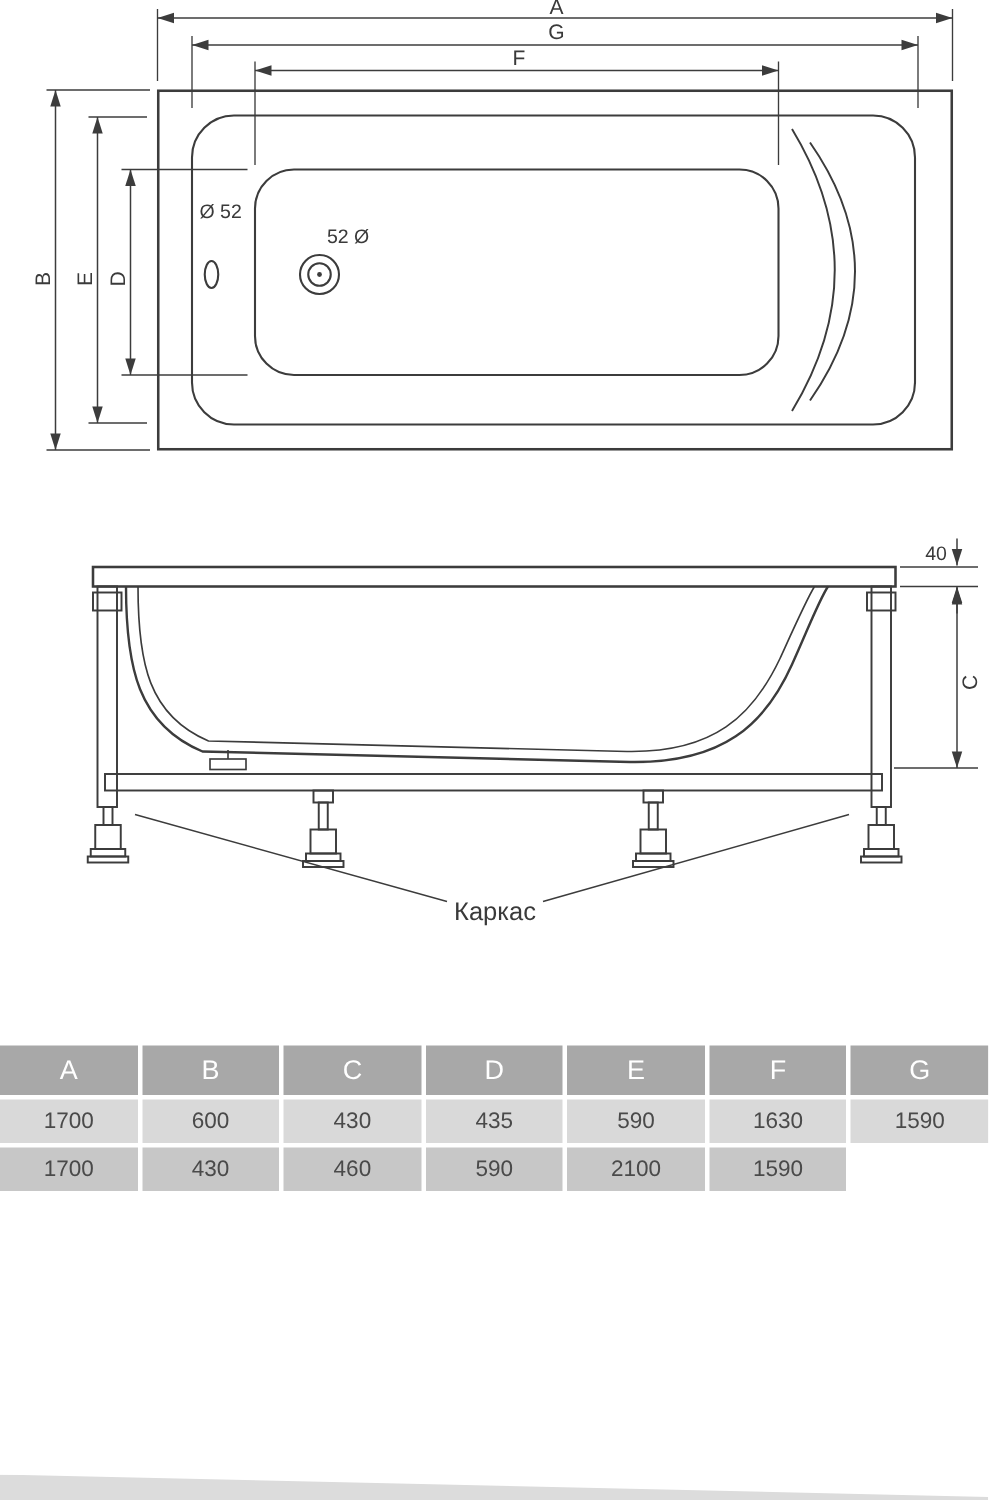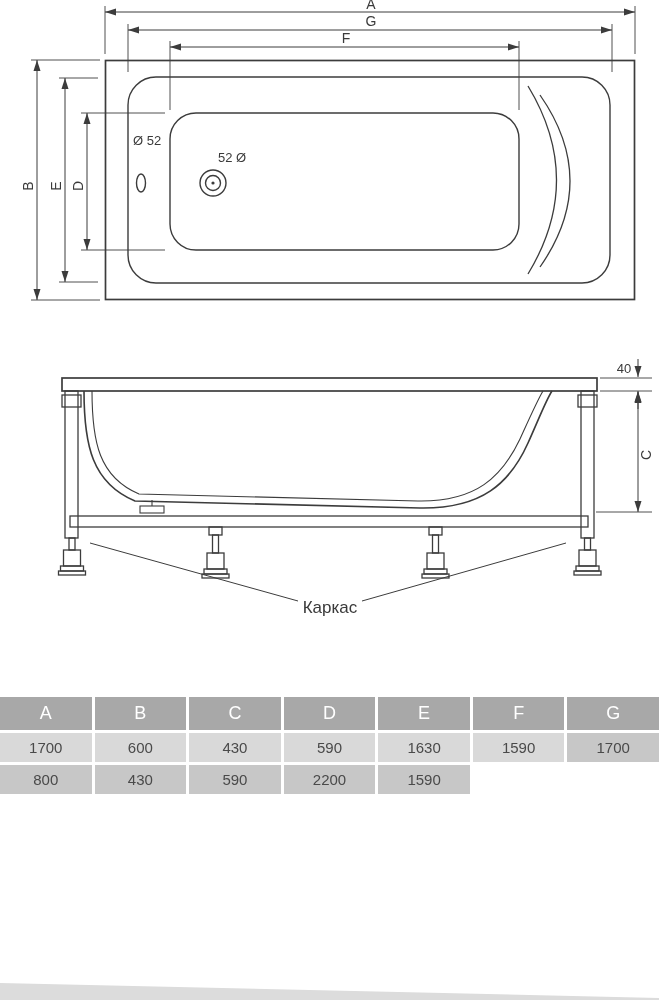--- a/index.html
+++ b/index.html
@@ -171,26 +171,27 @@
     <div class="tcell th">B</div>
     <div class="tcell th">C</div>
     <div class="tcell th">D</div>
     <div class="tcell th">E</div>
     <div class="tcell th">F</div>
     <div class="tcell th">G</div>
 
     <div class="tcell r1">1700</div>
     <div class="tcell r1">600</div>
     <div class="tcell r1">430</div>
+    <div class="tcell r1">435</div>
     <div class="tcell r1">590</div>
     <div class="tcell r1">1630</div>
     <div class="tcell r1">1590</div>
 
     <div class="tcell r2">1700</div>
-    <div class="tcell r2">800</div>
     <div class="tcell r2">430</div>
+    <div class="tcell r2">460</div>
     <div class="tcell r2">590</div>
-    <div class="tcell r2">2200</div>
+    <div class="tcell r2">2100</div>
     <div class="tcell r2">1590</div>
   </div>
 
   <div class="footer-wedge"></div>
 </div>
 
 </body></html>

